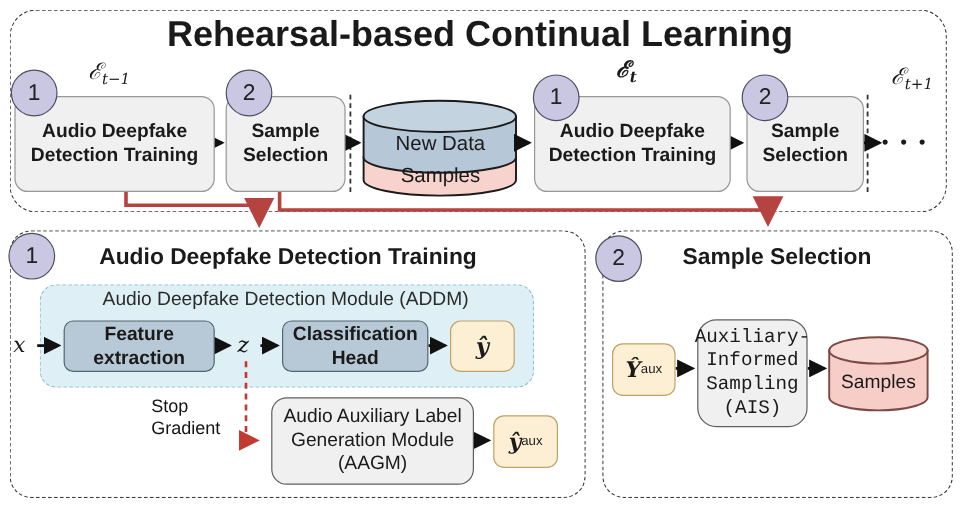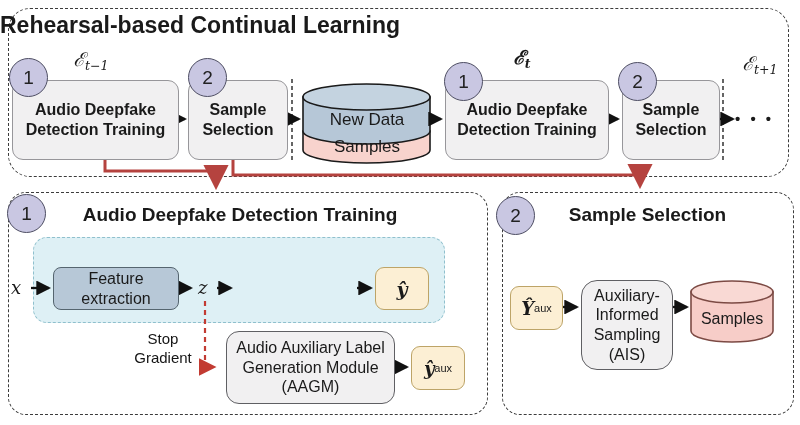--- a/index.html
+++ b/index.html
@@ -12,36 +12,36 @@
   .outer{border:1.6px dashed #3c3c3c;border-radius:22px;z-index:1;}
   .panel{border:1.6px dashed #3c3c3c;border-radius:18px;z-index:1;}
   .addm{background:#def0f5;border:1.6px dashed #8fc0cd;border-radius:14px;z-index:1;}
   
   .gbox{background:#f1f0f1;border:1.5px solid #97969a;border-radius:11px;
         display:flex;align-items:center;justify-content:center;text-align:center;
         font-weight:bold;font-size:16px;line-height:1.22;z-index:6;}
   .plain{font-weight:normal;border-color:#5f5f63;}
   .bluebox{background:#b7c8d7;border:1.5px solid #55656f;border-radius:8px;
         display:flex;align-items:center;justify-content:center;text-align:center;
-        font-size:16px;line-height:1.2;z-index:6;}
+        font-size:16px;line-height:1.2;z-index:6;font-weight:bold;}
   .ybox{background:#fcefd4;border:1.6px solid #bda467;border-radius:9px;
         display:flex;align-items:center;justify-content:center;text-align:center;z-index:6;}
   .badge{width:37px;height:37px;border-radius:50%;background:#c9c7e2;border:1.6px solid #4e4e63;
         display:flex;align-items:center;justify-content:center;font-size:19px;color:#222;z-index:9;}
   
-  .bigtitle{font-weight:bold;font-size:23px;z-index:8;}
+  .bigtitle{font-weight:bold;font-size:30px;text-align:center;z-index:8;}
   .ptitle{font-weight:bold;font-size:19px;text-align:center;z-index:8;}
   .sublabel{font-size:16px;text-align:center;color:#2b2b2b;z-index:8;}
   .cyl-label{font-size:17px;text-align:center;z-index:8;}
   .math{font-family:"DejaVu Serif", serif;font-style:italic;font-size:18px;z-index:8;}
   .mathsym{font-family:"DejaVu Serif", serif;font-style:italic;}
   .ep{font-size:19px;text-align:center;z-index:8;font-family:"DejaVu Serif", serif;}
   .ep .sub{font-size:12.5px;font-style:italic;vertical-align:-4px;}
   .sup{font-size:11px;font-style:normal;font-family:Liberation Sans, sans-serif;vertical-align:7px;}
-  .stopg{font-size:15px;text-align:center;line-height:1.25;color:#141414;z-index:8;}
+  .stopg{font-size:15px;text-align:left;line-height:1.25;color:#141414;z-index:8;}
   .dots{font-weight:bold;font-size:15px;letter-spacing:3px;z-index:8;}
 </style>
 </head>
 <body>
 
 <div class="canvas">
 
   <div class="abs outer" style="left:8px;top:8px;width:779px;height:167px;"></div>
   <div class="abs panel" style="left:8px;top:192px;width:478px;height:221px;"></div>
   <div class="abs panel" style="left:502px;top:192px;width:290px;height:221px;"></div>
@@ -122,40 +122,42 @@
   <div class="abs gbox" style="left:445px;top:80px;width:162px;height:78px;">Audio Deepfake Detection Training</div>
 
   <div class="abs badge" style="left:618px;top:62px;">2</div>
   <div class="abs gbox" style="left:622px;top:80px;width:96px;height:78px;">Sample Selection</div>
 
   <div class="abs dots" style="left:735px;top:110px;width:50px;">• • •</div>
 
   <div class="abs badge" style="left:7px;top:194px;">1</div>
   <div class="abs ptitle" style="left:30px;top:204px;width:420px;">Audio Deepfake Detection Training</div>
 
+  <div class="abs sublabel" style="left:33px;top:241px;width:410px;">Audio Deepfake Detection Module (ADDM)</div>
 
   <div class="abs math txt" style="left:11px;top:277px;">x</div>
   <div class="abs bluebox" style="left:53px;top:267px;width:124px;height:41px;">Feature extraction</div>
   <div class="abs math txt" style="left:198px;top:277px;">z</div>
+  <div class="abs bluebox" style="left:235px;top:267px;width:120px;height:41px;">Classification Head</div>
   <div class="abs ybox math" style="left:375px;top:267px;width:52px;height:41px;font-weight:bold;font-size:19px;">ŷ</div>
 
   <div class="abs stopg" style="left:126px;top:330px;width:74px;">Stop Gradient</div>
 
   <div class="abs gbox plain" style="left:226px;top:331px;width:167px;height:71px;border-radius:13px;">Audio Auxiliary Label Generation Module (AAGM)</div>
 
   <div class="abs ybox" style="left:411px;top:346px;width:52px;height:42px;">
     <span class="math" style="font-weight:bold;">ŷ</span>
       <span class="sup">aux</span>
   </div>
 
   <div class="abs badge" style="left:496px;top:196px;">2</div>
   <div class="abs ptitle" style="left:540px;top:204px;width:215px;">Sample Selection</div>
 
   <div class="abs ybox" style="left:510px;top:286px;width:51px;height:42px;">
     <span class="math" style="font-weight:bold;">Ŷ</span>
       <span class="sup">aux</span>
   </div>
 
-  <div class="abs gbox plain" style="left:581px;top:280px;width:90px;height:88px;border-radius:16px;">Auxiliary-Informed Sampling (AIS)</div>
+  <div class="abs gbox plain" style="left:581px;top:266px;width:90px;height:88px;border-radius:16px;font-family:Liberation Mono, monospace;">Auxiliary-Informed Sampling (AIS)</div>
 
   <div class="abs cyl-label" style="left:692px;top:310px;width:80px;font-size:16px;">Samples</div>
 
 </div>
 
 </body></html>

